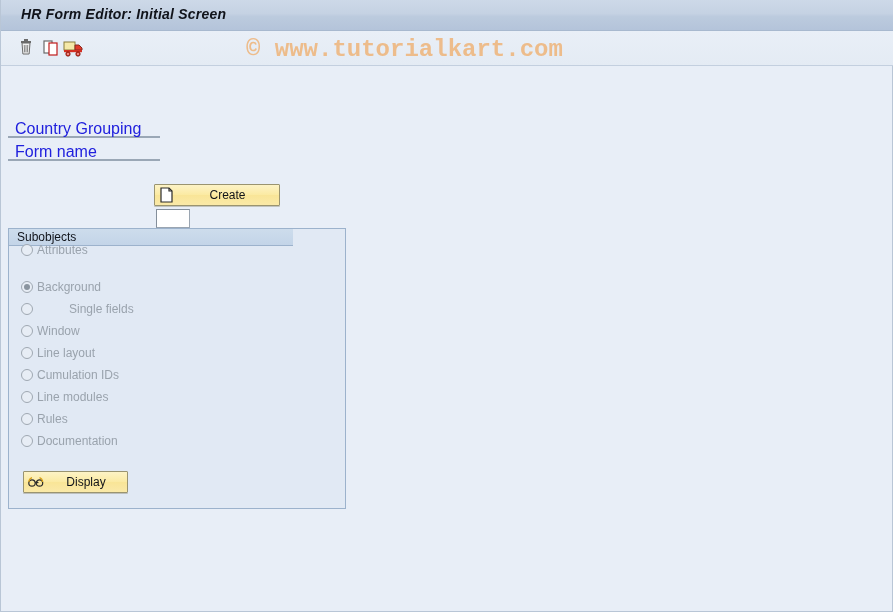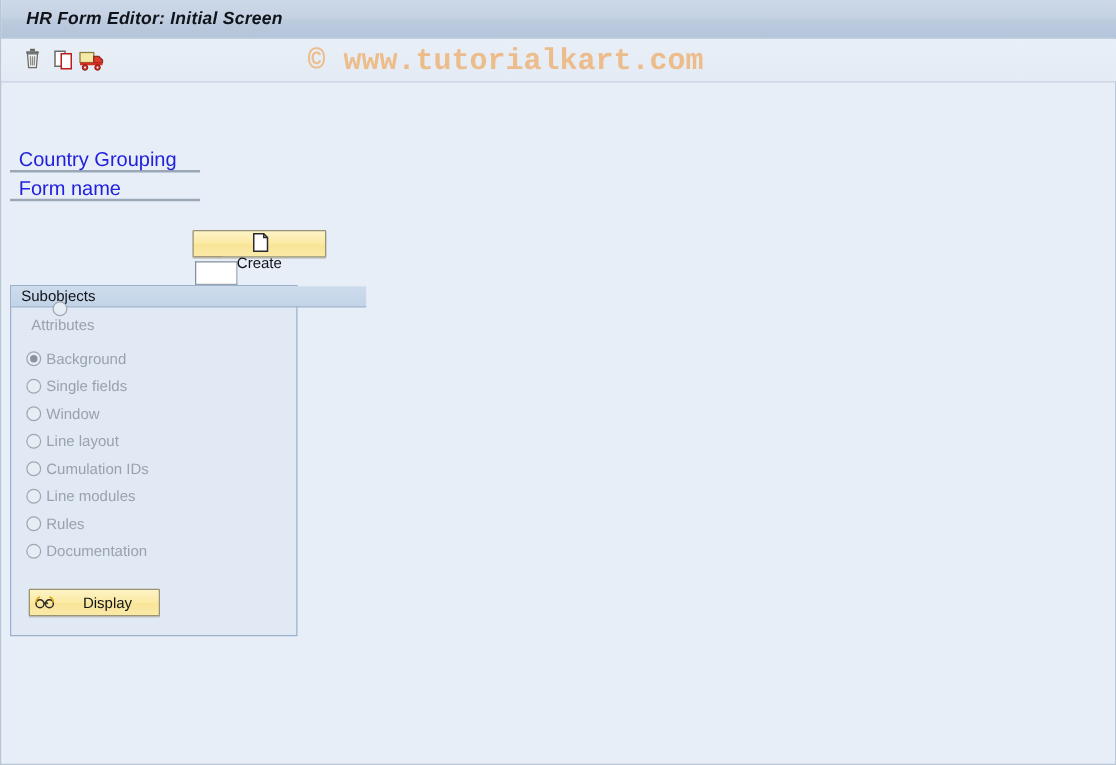--- a/index.html
+++ b/index.html
@@ -172,21 +172,21 @@
     flex: 1 1 auto;
     text-align: center;
     padding: 0 6px;
   }
 
   
   #subobjects-panel {
     position: absolute;
     left: 7px;
     top: 162px;
-    width: 230px;
+    width: 338px;
     height: 281px;
     box-sizing: border-box;
     background: #e1e9f4;
     border: 1px solid #9cb2cc;
     padding-left: 20px;
   }
   #subobjects-header {
     position: absolute;
     left: 0; top: 0;
     width: 284px;
@@ -286,43 +286,43 @@
       <div class="field-label">Country Grouping</div>
     </div>
     <input class="inp required-red" style="left: 155px; top: 120px; width: 22px;" value="DZ">
     <div class="static-text" style="left:204px; top:123px;">Algeria</div>
 
     <div class="field-row" style="left:7px; top:77px;">
       <div class="field-label">Form name</div>
     </div>
     <input class="inp" style="left: 155px; top: 143px; width: 34px;" value="">
 
-    <div class="sap-btn" style="left:153px; top:118px; width:107px;flex-direction:column;">
+    <div class="sap-btn" style="left:153px; top:118px; width:126px;">
       <svg class="btn-ico" viewBox="0 0 18 18">
         <path d="M3 2 h8 l3 3 v11 h-11 Z" fill="#ffffff" stroke="#2b2b2b" stroke-width="1.2"></path>
         <path d="M11 2 v3 h3" fill="none" stroke="#2b2b2b" stroke-width="1.2"></path>
       </svg>
       <span class="btn-label">Create</span>
     </div>
 
     <div id="subobjects-panel">
 
       <div id="subobjects-header">Subobjects</div>
 
-      <div class="radio-item" style="top:12px;flex-direction:column;">
+      <div class="radio-item" style="top:12px;">
         <span class="radio-mark"></span>
         <span class="radio-label">Attributes</span>
       </div>
 
       <div class="radio-item" style="top:49px;">
         <span class="radio-mark checked"></span>
         <span class="radio-label">Background</span>
       </div>
 
-      <div class="radio-item" style="top:71px;">
+      <div class="radio-item" style="top:71px;gap:32px;">
         <span class="radio-mark"></span>
         <span class="radio-label">Single fields</span>
       </div>
 
       <div class="radio-item" style="top:93px;">
         <span class="radio-mark"></span>
         <span class="radio-label">Window</span>
       </div>
 
       <div class="radio-item" style="top:115px;">

